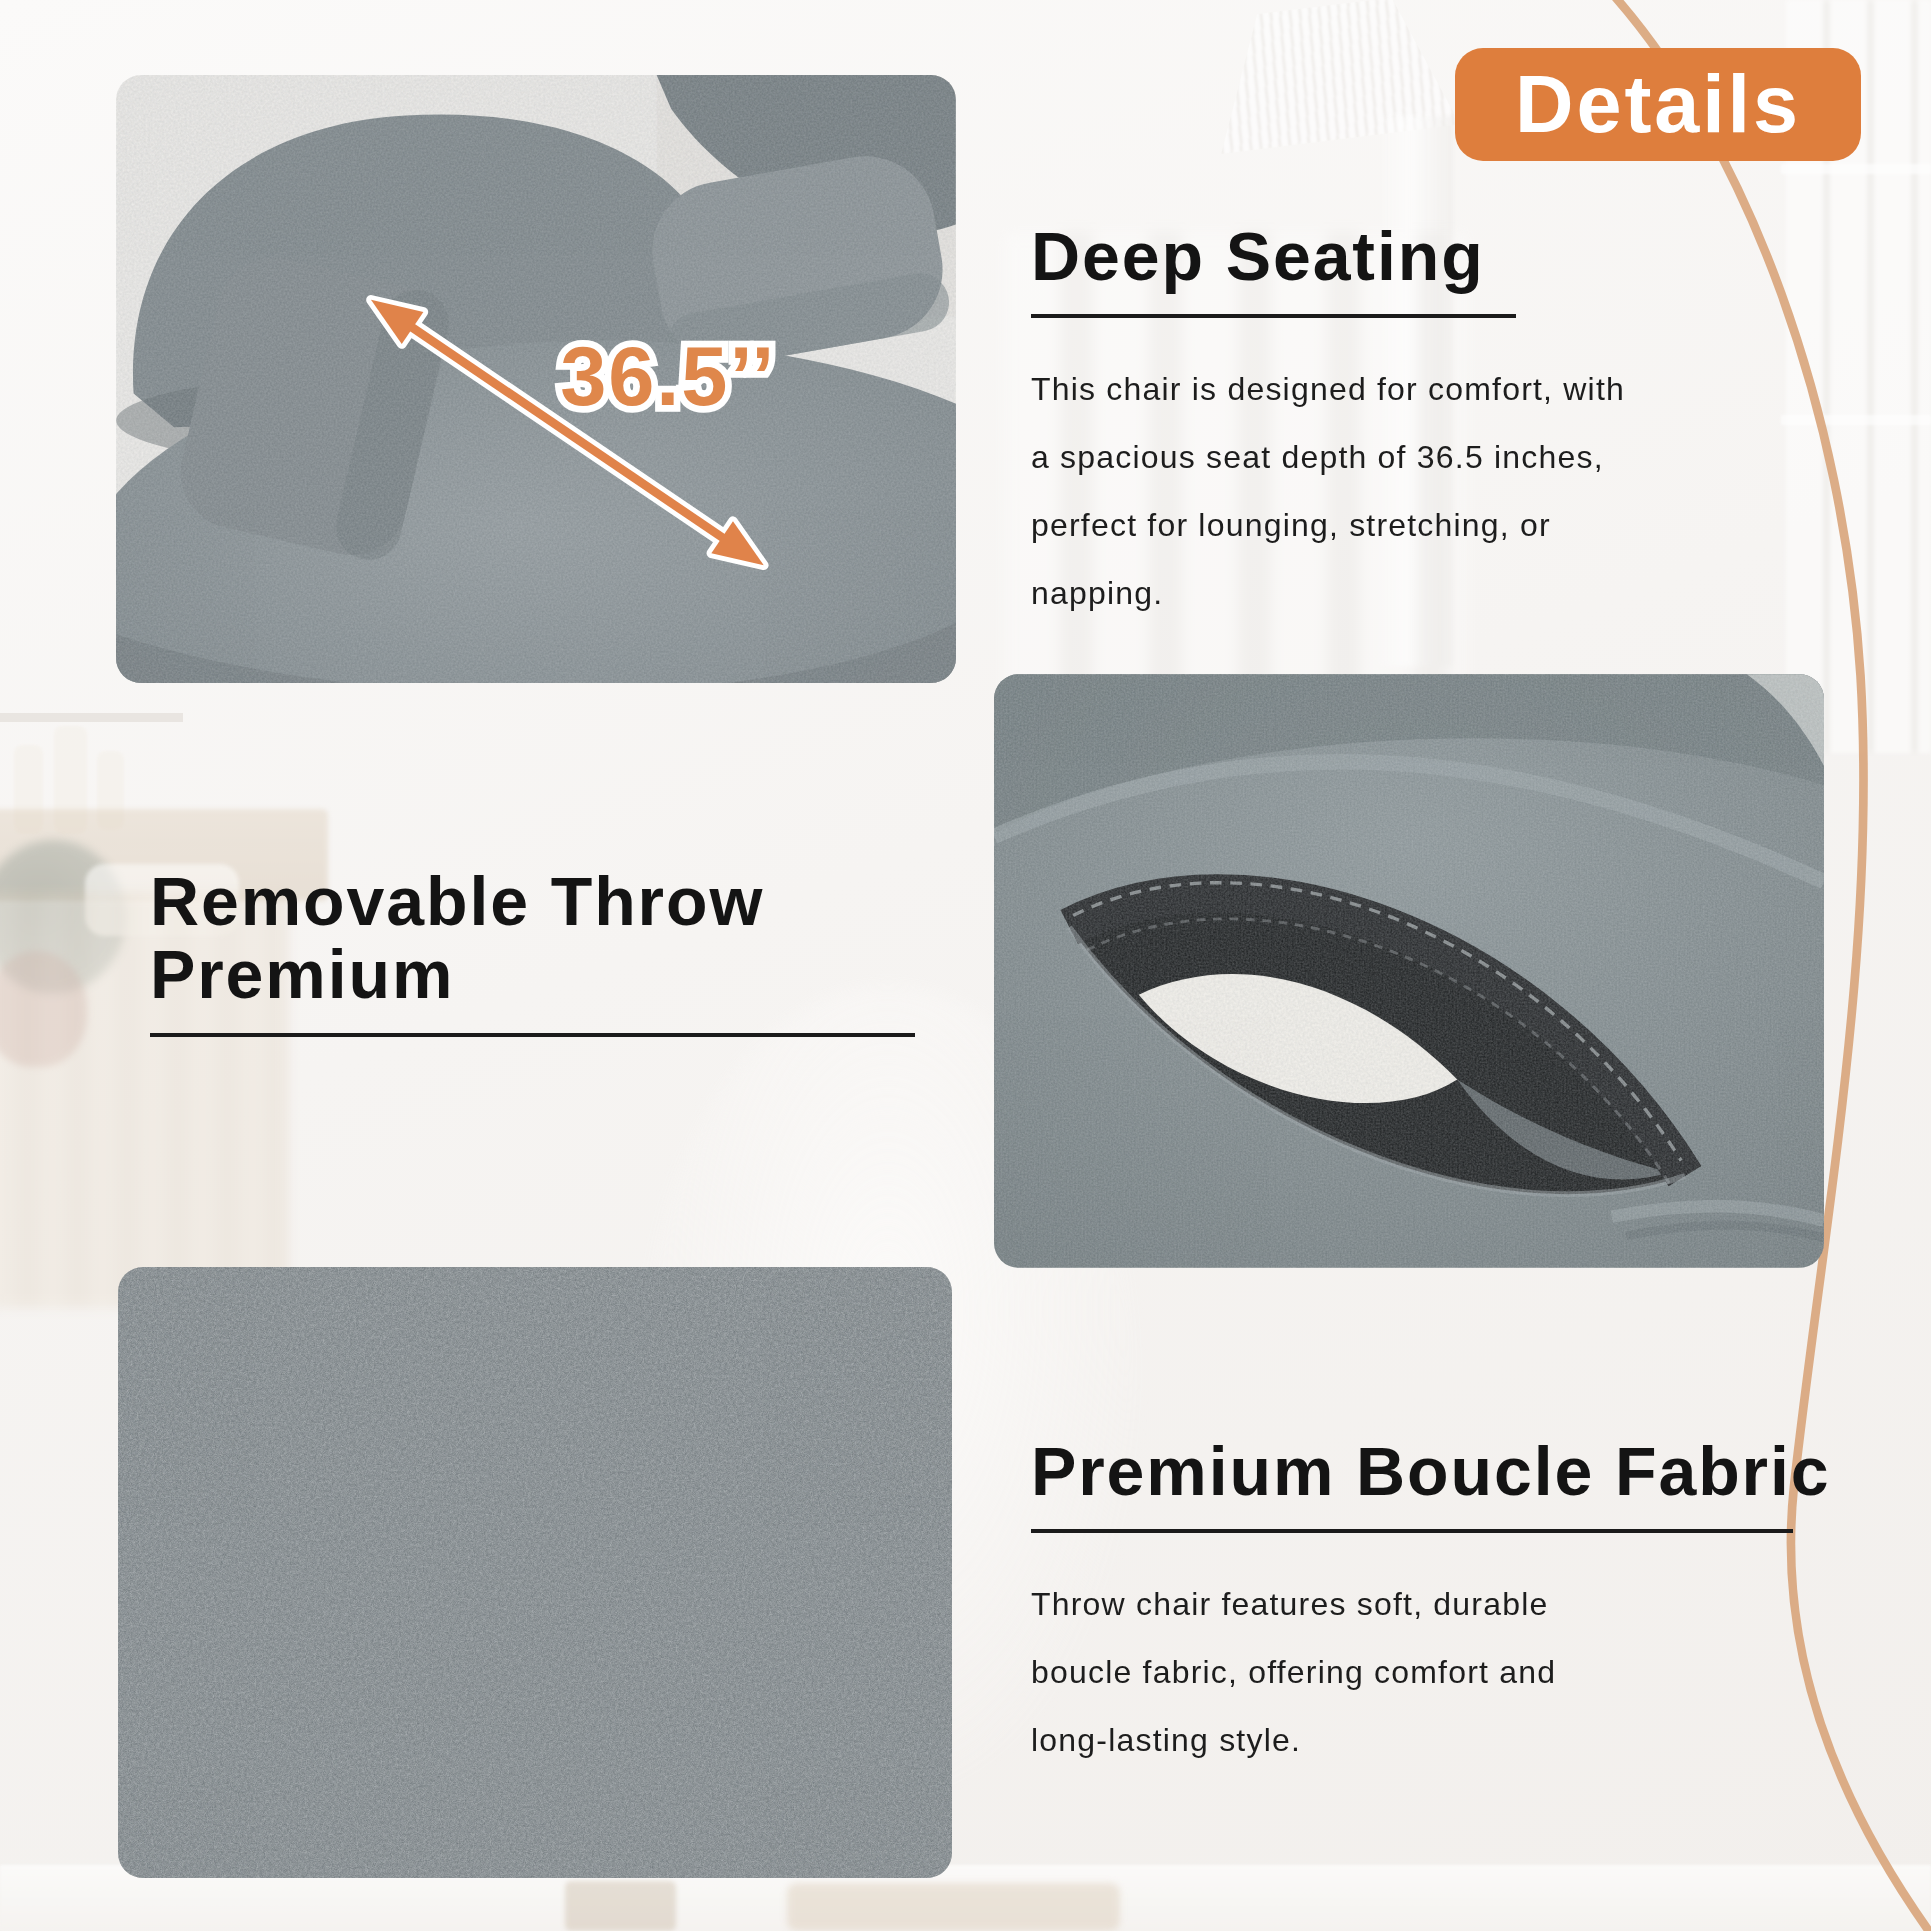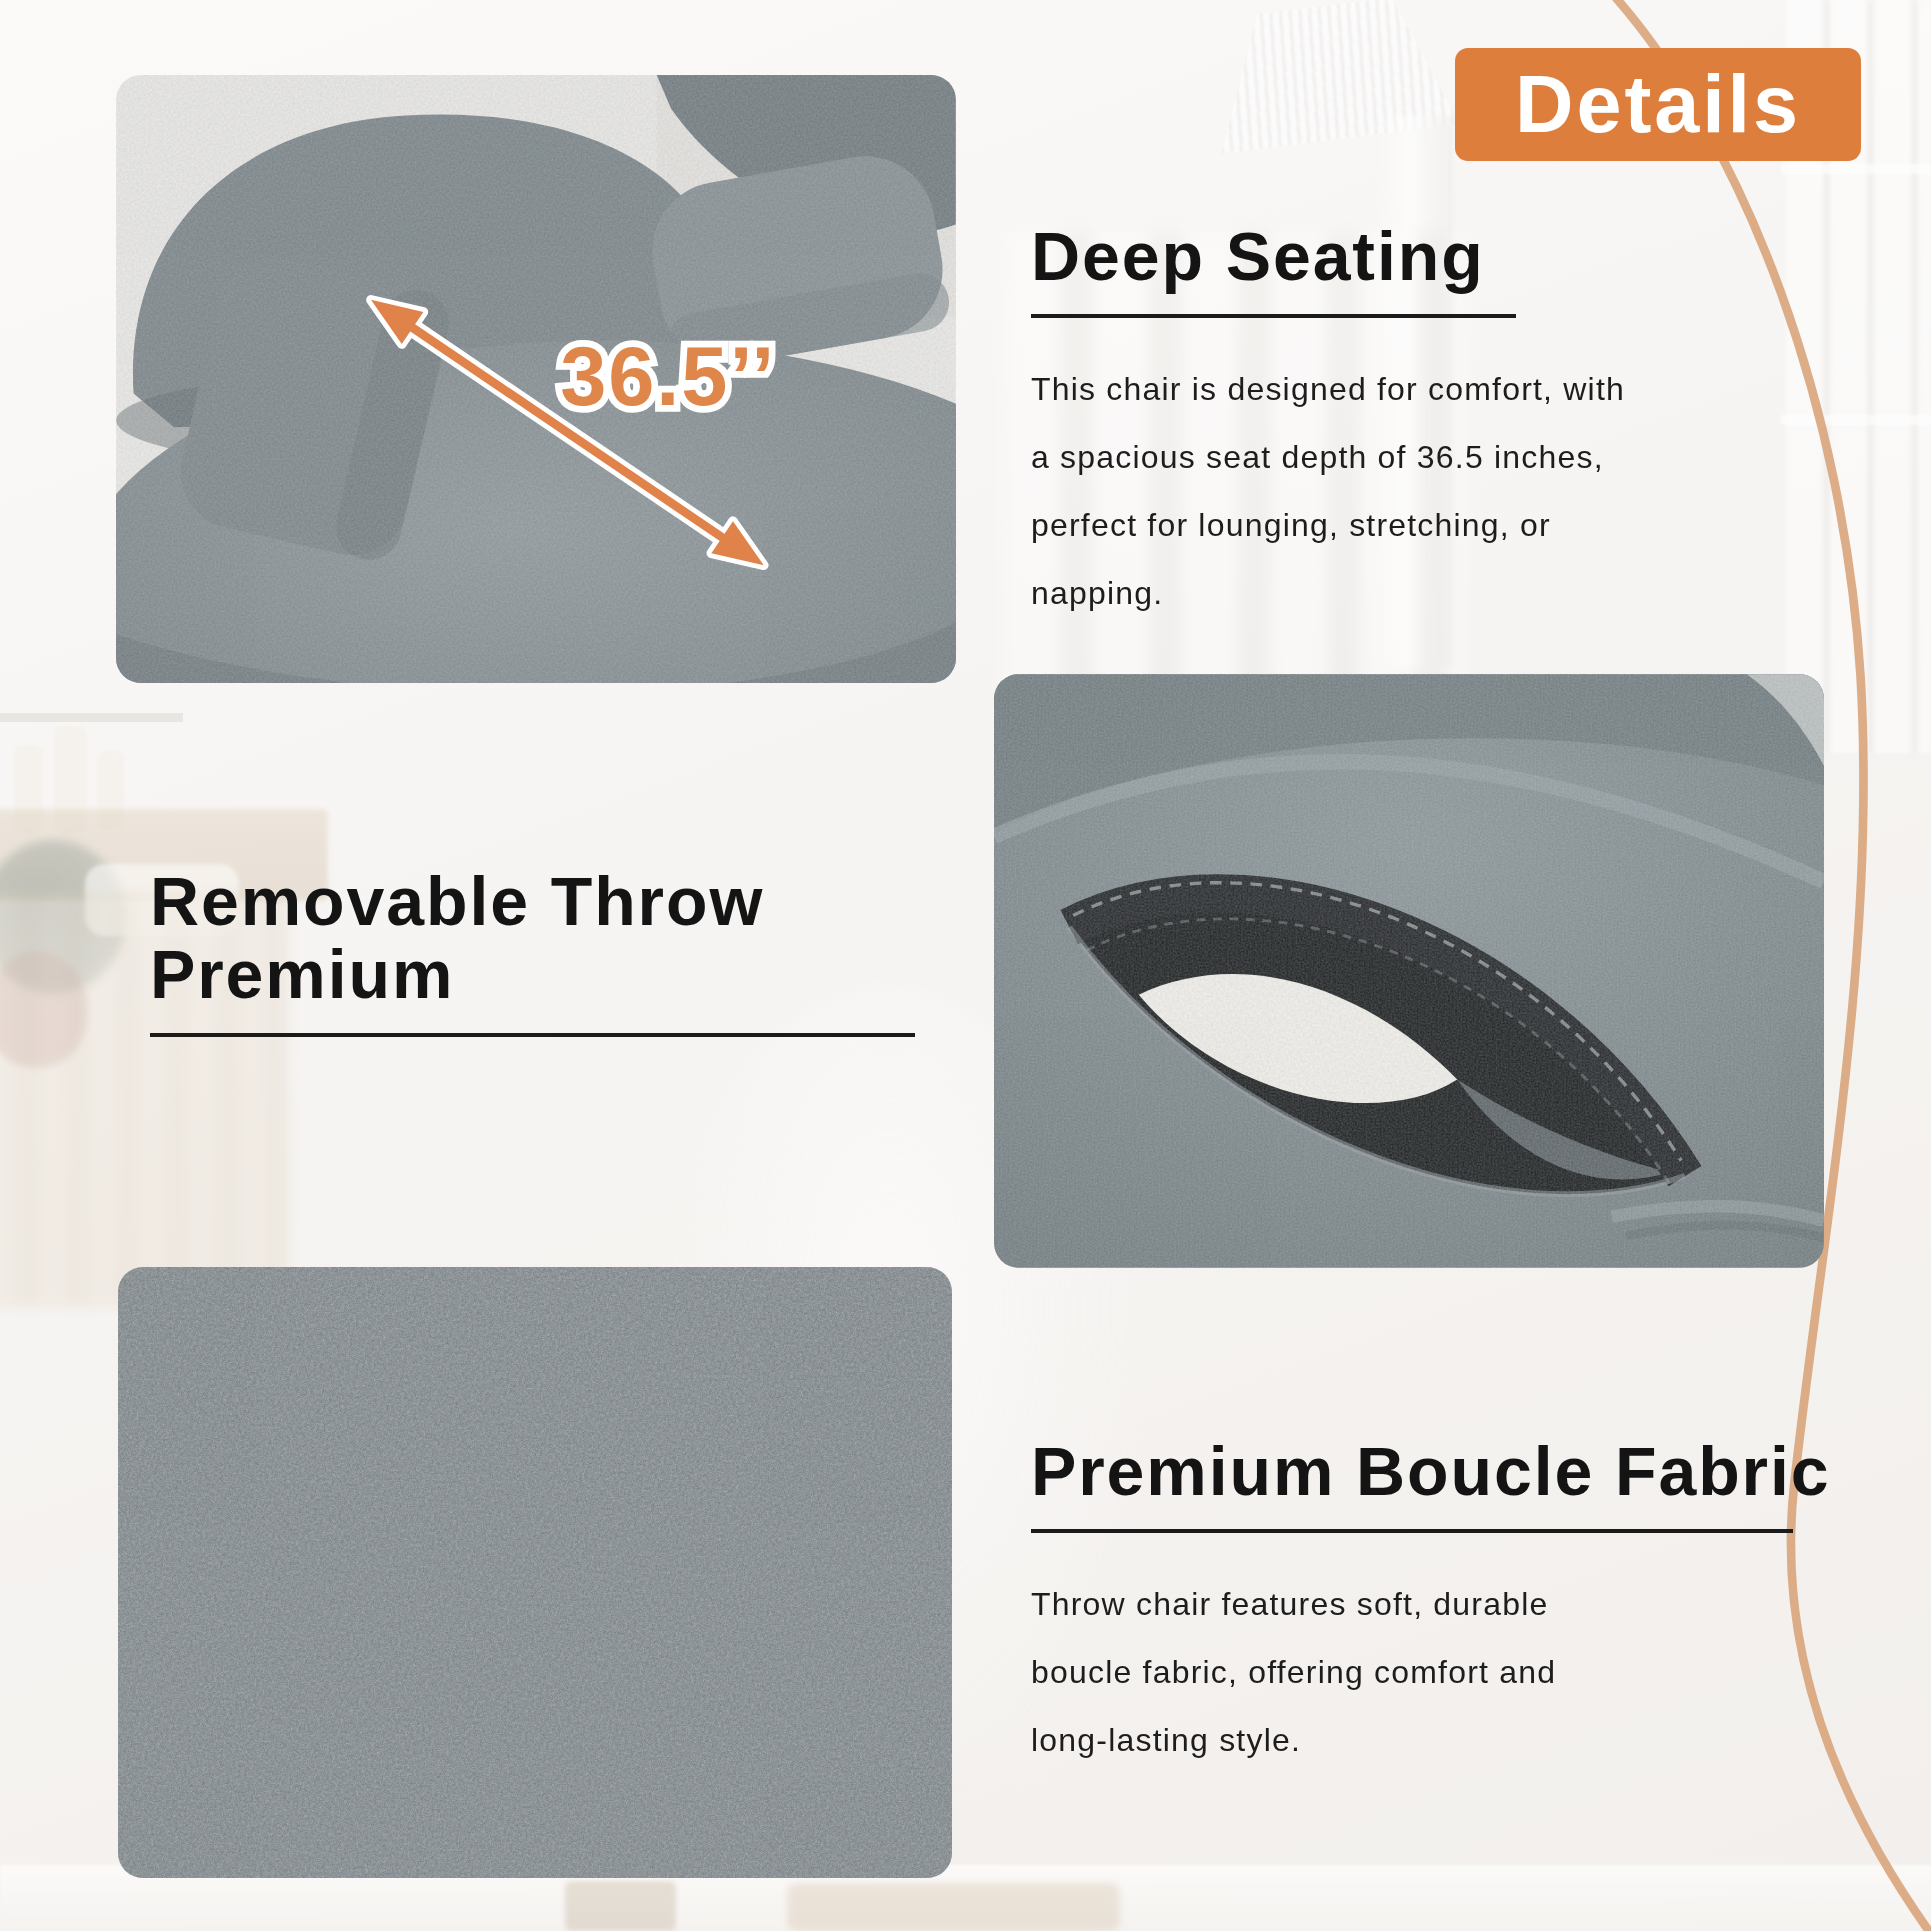--- a/index.html
+++ b/index.html
@@ -53,21 +53,21 @@
   .bg-curve{left:0;top:0;width:1931px;height:1931px;}
   
   .photo{position:absolute;border-radius:25px;overflow:hidden;}
   .photo svg{display:block;}
   .ph-chair{left:116px;top:75px;width:840px;height:608px;}
   .ph-zipper{left:994px;top:674px;width:830px;height:594px;}
   .ph-fabric{left:118px;top:1267px;width:834px;height:611px;}
   
   .badge{
     position:absolute;left:1455px;top:48px;width:406px;height:113px;
-    border-radius:13px;display:flex;align-items:center;justify-content:center;
+    border-radius:28px;display:flex;align-items:center;justify-content:center;
   }
   .badge span{color:#ffffff;font-size:81px;font-weight:600;letter-spacing:2.9px;}
   
   .sect{position:absolute;width:869px;}
   .sect h2{
     margin:0;font-size:68px;font-weight:700;color:#141414;letter-spacing:1.9px;line-height:1.08;
   }
   .rule{height:3.9px;background:#1b1b1b;margin-top:21px;}
   .body{
     margin-top:37px;font-size:32px;color:#1d1d1d;line-height:68px;

